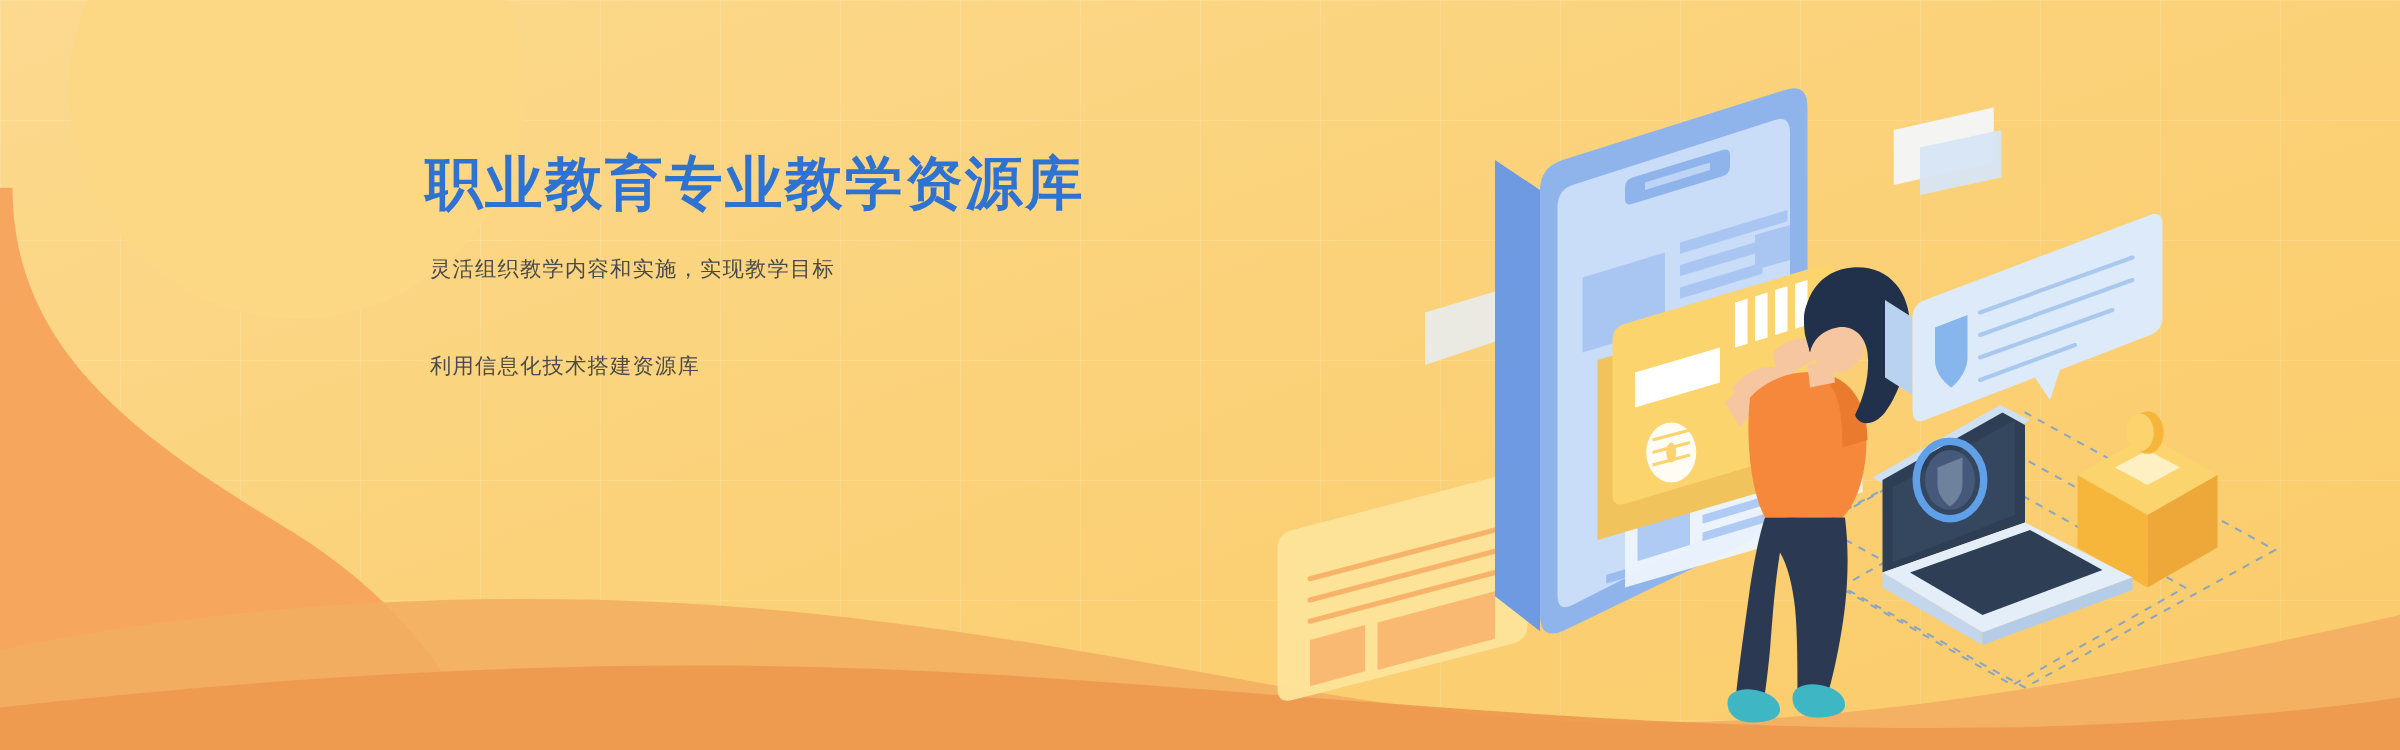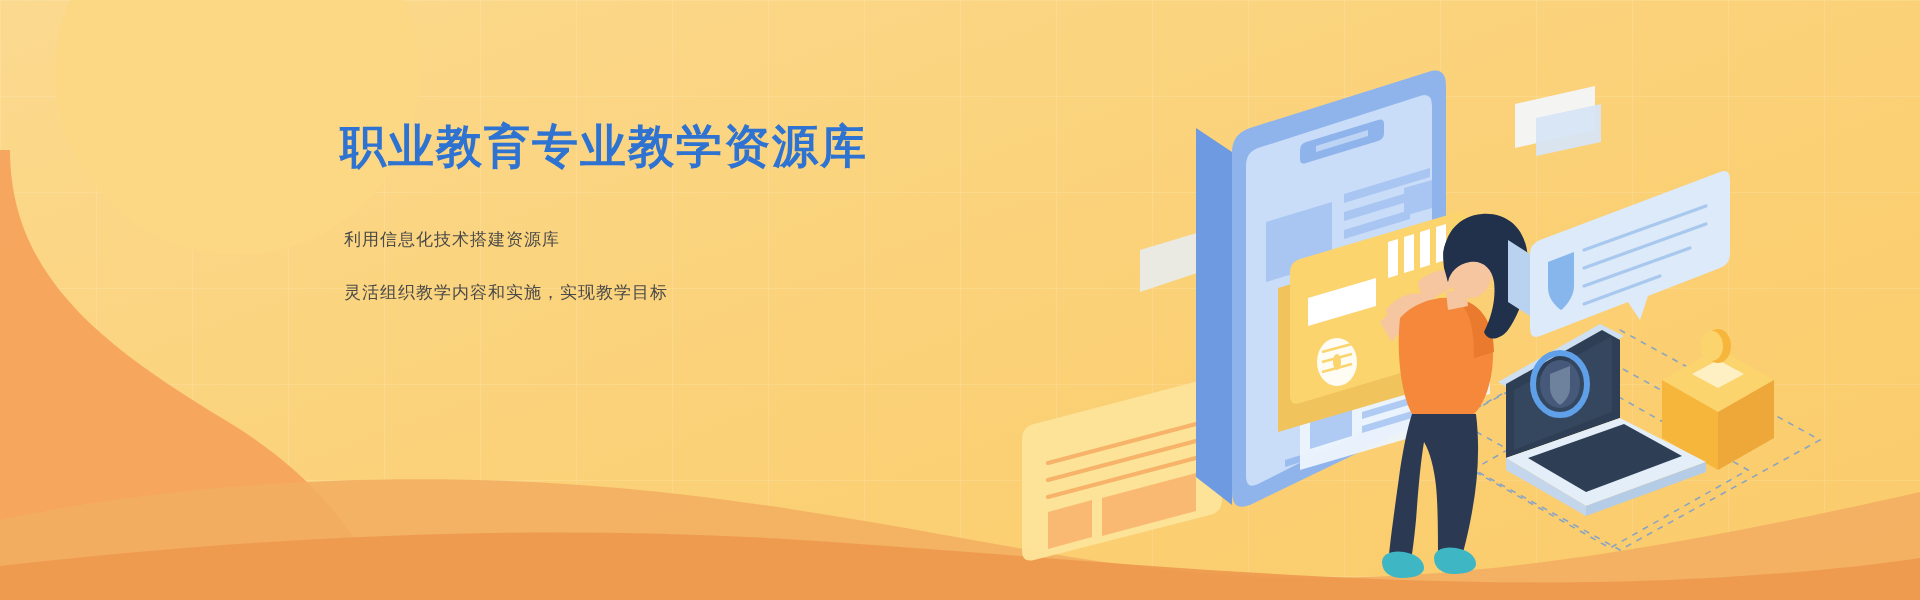--- a/index.html
+++ b/index.html
@@ -95,22 +95,22 @@
 
   <div class="bg-ground">
     <svg width="1920" height="230" viewBox="0 0 1920 230">
       <path d="M0,150 C180,112 420,96 660,122 C900,148 1060,196 1240,206 C1420,216 1620,190 1920,122 L1920,230 L0,230 Z" fill="#F3AE62" opacity="0.9"></path>
       <path d="M0,196 C250,168 520,152 800,170 C1080,188 1320,216 1600,212 C1720,210 1840,200 1920,188 L1920,230 L0,230 Z" fill="#ED9A4F" opacity="0.95"></path>
     </svg>
   </div>
 
   <div class="text-block">
     <div class="headline">职业教育专业教学资源库</div>
+    <div class="sub-line sub2">灵活组织教学内容和实施，实现教学目标</div>
     <div class="sub-line sub1">利用信息化技术搭建资源库</div>
-    <div class="sub-line sub2">灵活组织教学内容和实施，实现教学目标</div>
   </div>
 
   <div class="illus">
     <svg width="1920" height="600" viewBox="0 0 1920 600">
 
       <g stroke="#6E9BD8" stroke-width="1.6" stroke-dasharray="6 6" fill="none" opacity="0.8">
         <path d="M1455,420 L1585,348 L1715,420 L1585,492 Z"></path>
         <path d="M1420,440 L1620,330 L1820,440 L1620,550 Z"></path>
         <path d="M1472,470 L1610,392 L1748,470 L1610,548 Z"></path>
       </g>

